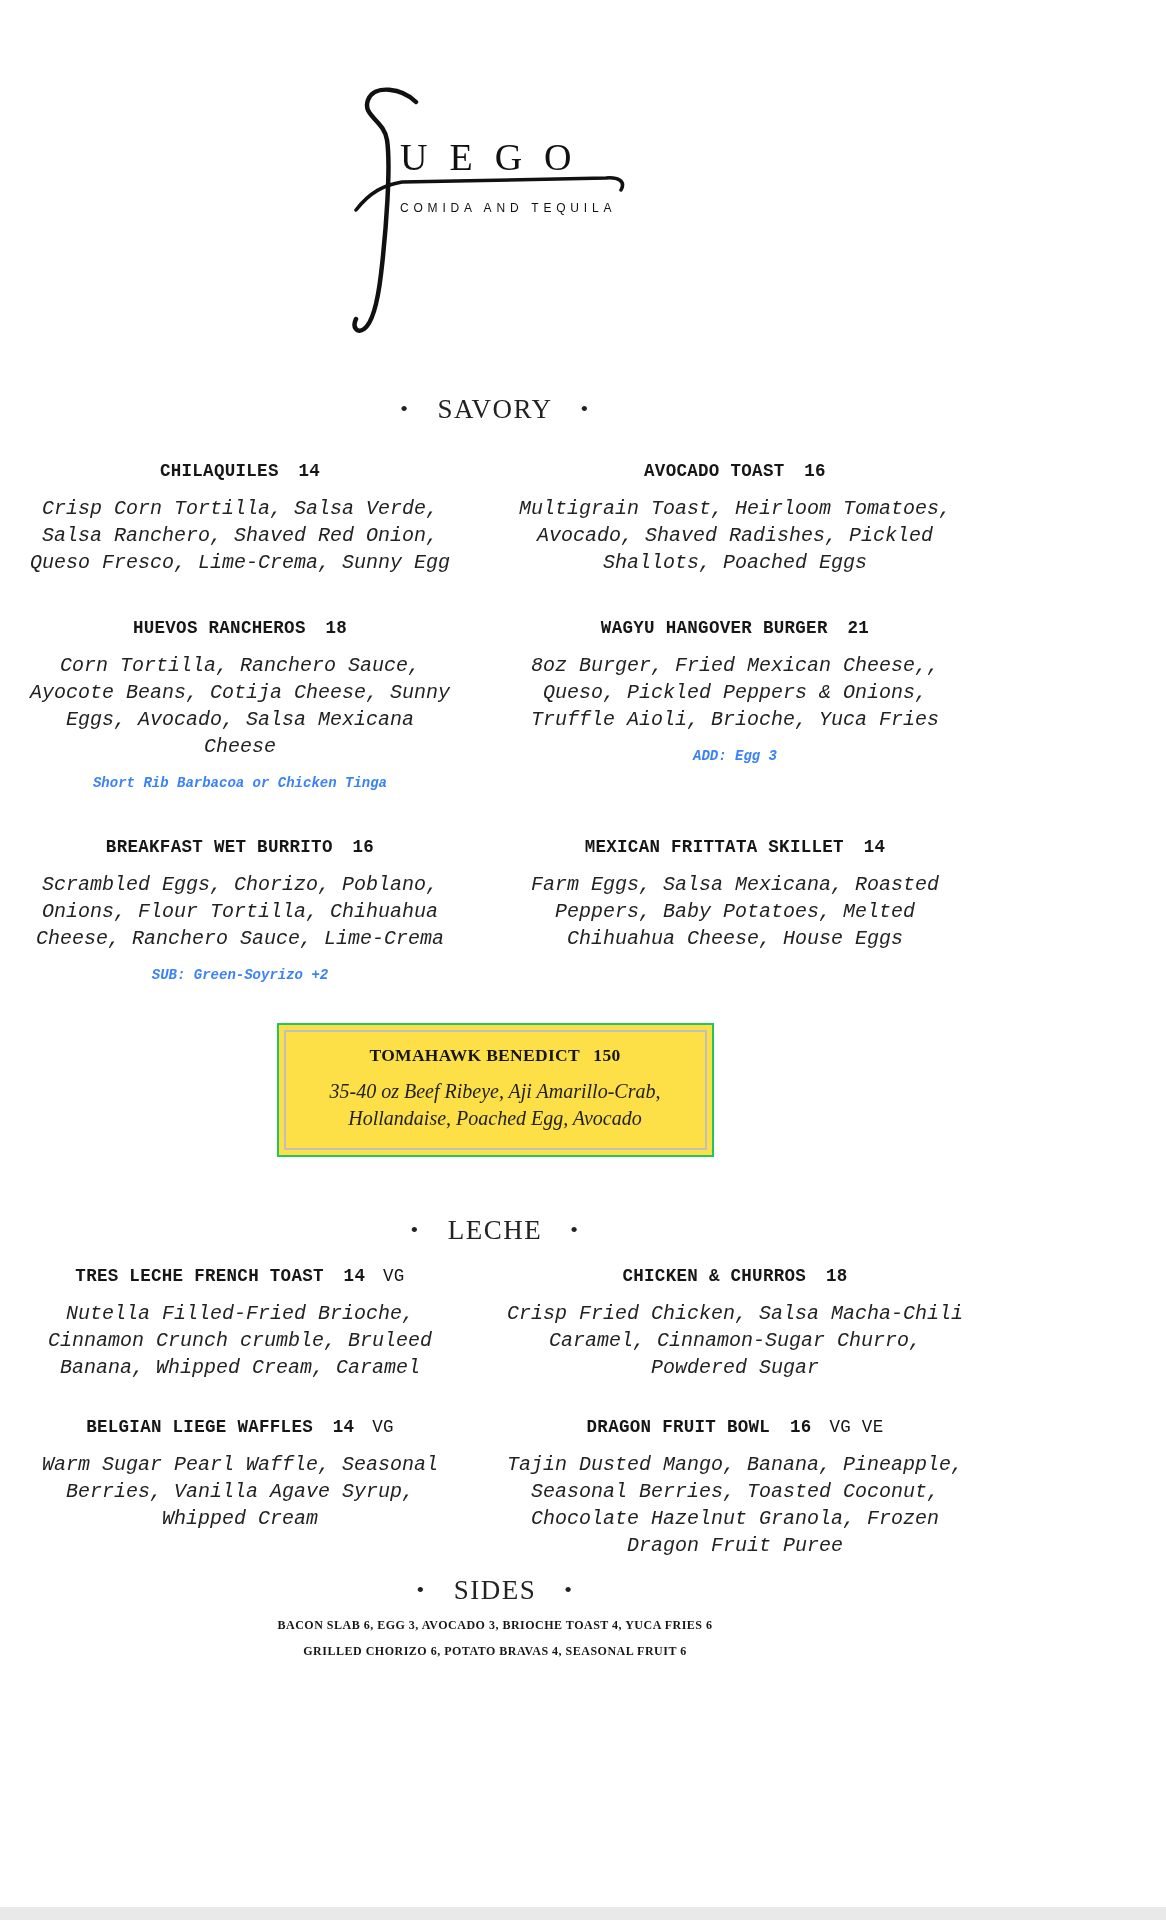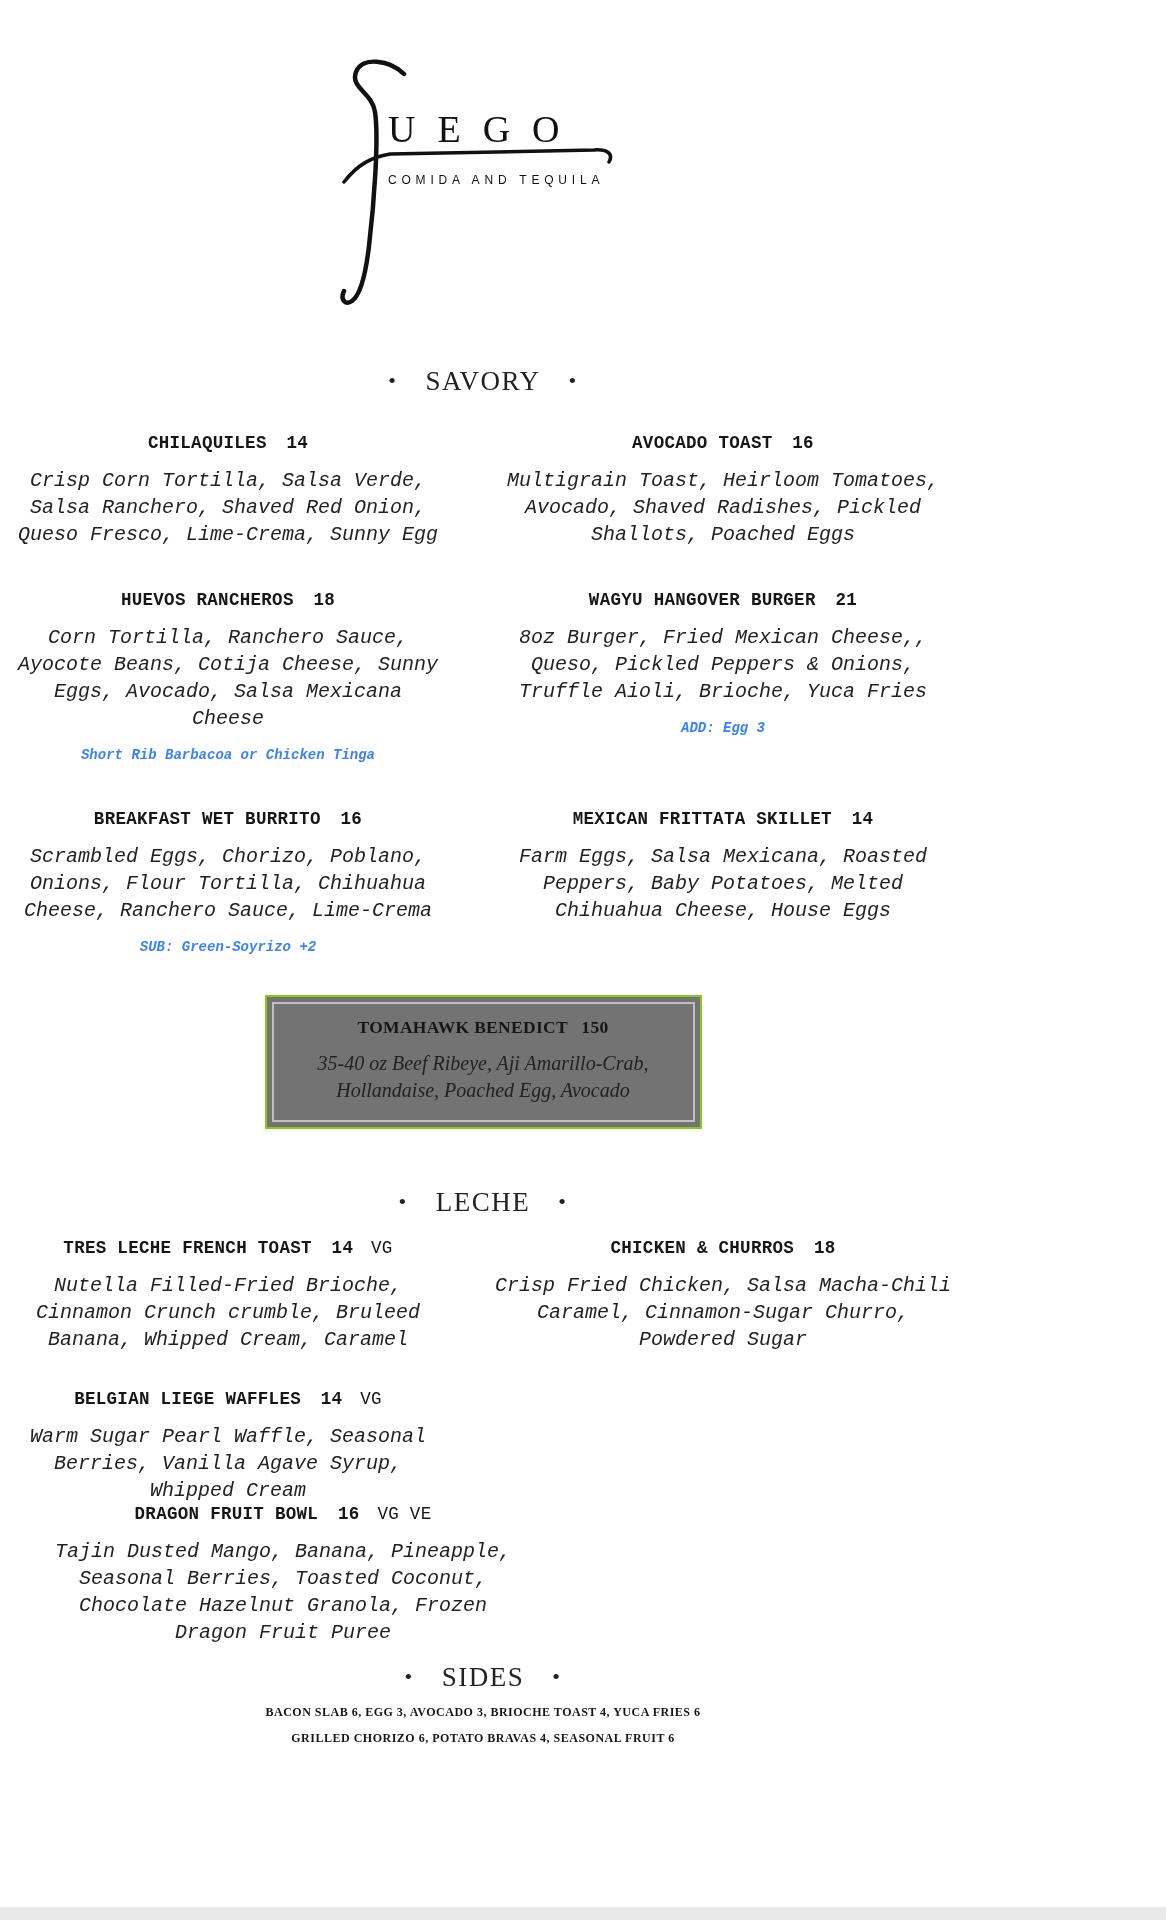--- a/index.html
+++ b/index.html
@@ -8,22 +8,22 @@
     position: relative;
     width: 1166px;
     height: 1920px;
     background: #ffffff;
     font-family: "Liberation Serif", "DejaVu Serif", serif;
     color: #1c1c1c;
     overflow: hidden;
   }
   .content {
     width: 950px;
-    margin-left: 8px;
-    padding-top: 56px;
+    margin-left: 20px;
+    padding-top: 84px;
   }
   .logo-wrap {
     width: 290px;
     margin: 0 auto;
   }
   .section-head {
     margin-top: 56px;
     display: flex;
     justify-content: center;
     align-items: center;
@@ -62,23 +62,23 @@
   .item-note {
     margin-top: 15px;
     font-weight: bold;
     font-style: italic;
     font-size: 14px;
     color: #3b82f6;
   }
   .feature-box {
     width: 437px;
     margin: 40px auto 0;
-    border: 2px solid #84cc16;
+    border: 2px solid #22c55e;
     padding: 5px;
-    background: #737373;
+    background: #fde047;
   }
   .feature-inner {
     border: 2px solid #c0c0c0;
     padding: 13px 16px 16px;
     text-align: center;
   }
   .feature-inner .item-title { margin-bottom: 12px; }
   .sweet-head { margin-top: 58px; }
   .sweet-cols { margin-top: 20px; }
   .sweet-row-gap { margin-bottom: 36px; }
@@ -202,21 +202,21 @@
       </div>
       <div class="col-right item">
         <h3 class="item-title">
           <span>CHICKEN &amp; CHURROS</span>
           <span class="price">18</span>
         </h3>
         <p class="item-desc">Crisp Fried Chicken, Salsa Macha-Chili Caramel, Cinnamon-Sugar Churro, Powdered Sugar</p>
       </div>
     </div>
 
-    <div class="cols menu-row" style="margin-top:0;flex-direction:column;">
+    <div class="cols menu-row" style="margin-top:0;">
       <div class="col-left item">
         <h3 class="item-title">
           <span>BELGIAN LIEGE WAFFLES</span>
           <span class="price">14</span>
           <span class="tag">VG</span>
         </h3>
         <p class="item-desc">Warm Sugar Pearl Waffle, Seasonal Berries, Vanilla Agave Syrup, Whipped Cream</p>
       </div>
       <div class="col-right item">
         <h3 class="item-title">

